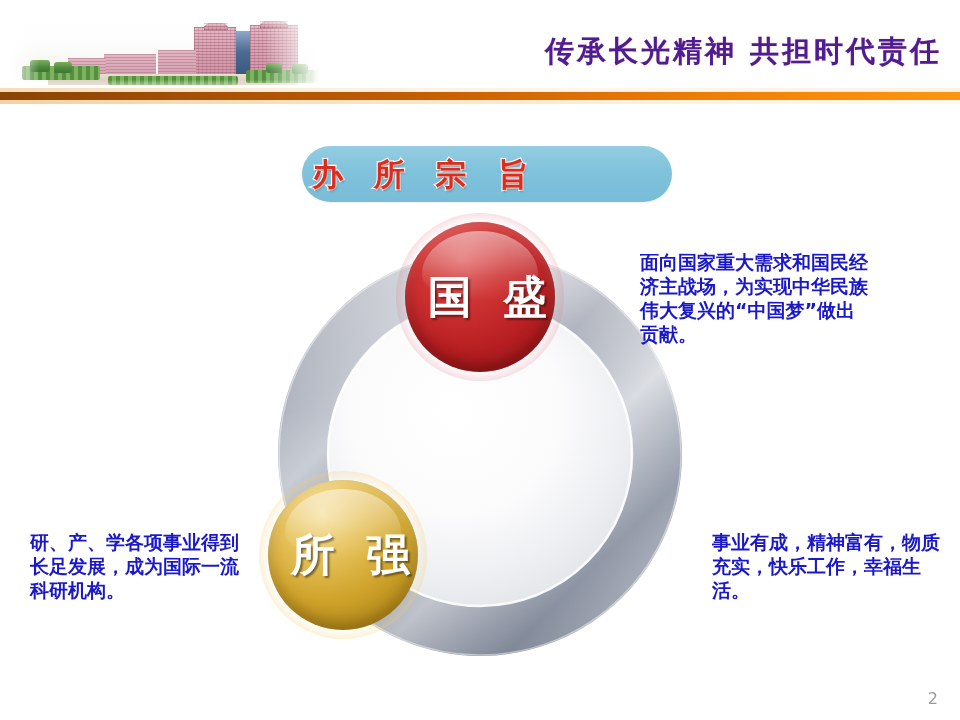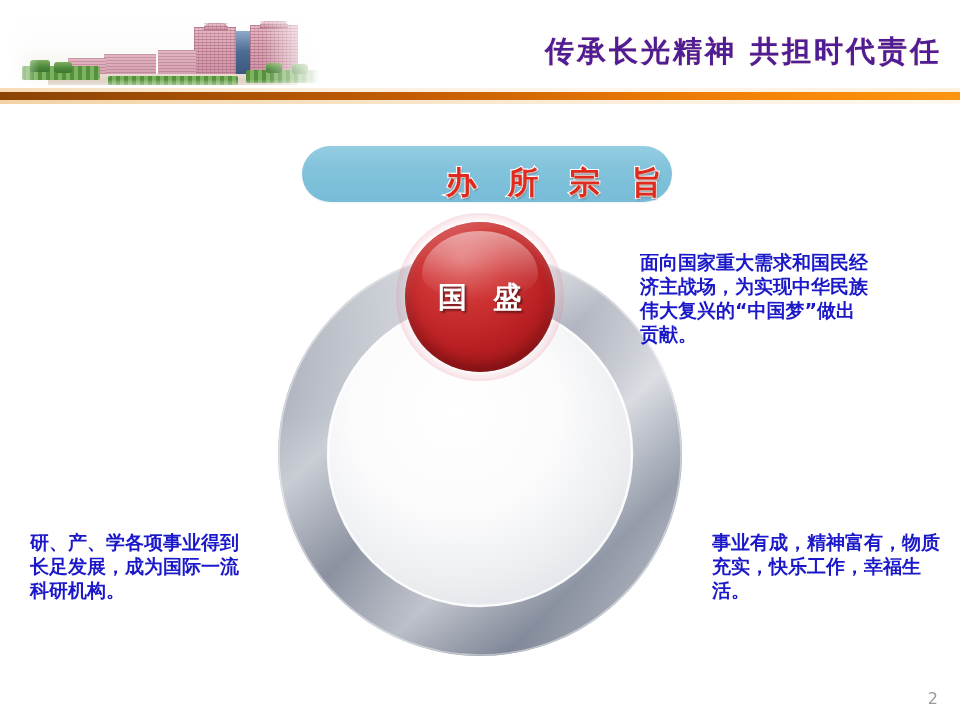--- a/index.html
+++ b/index.html
@@ -127,25 +127,25 @@
     left: 302px;
     top: 146px;
     width: 370px;
     height: 56px;
     background: linear-gradient(180deg, #95cde2 0%, #82c3dc 40%, #78bcd8 100%);
     border-radius: 28px;
     box-shadow: 0 1px 2px rgba(0,0,0,0.06);
   }
   #title-text {
     position: absolute;
-    left: 0; top: 8px;
+    left: 0; top: 0;
     width: 370px;
     height: 72px;
     line-height: 56px;
-    text-align: right;
+    text-align: left;
     font-family: "DejaVu Serif", "Liberation Serif", serif;
     font-size: 31px;
     font-weight: bold;
     letter-spacing: 10px;
     text-indent: 10px;
     color: #e02a1e;
     -webkit-text-stroke: 2.2px #ffffff;
     paint-order: stroke fill;
     text-shadow: 1px 2px 2px rgba(90,50,30,0.35);
   }
@@ -190,23 +190,23 @@
     border-radius: 50% 50% 50% 50% / 62% 62% 38% 38%;
     background: linear-gradient(180deg, rgba(255,255,255,0.50) 0%, rgba(255,255,255,0.10) 65%, rgba(255,255,255,0) 100%);
     pointer-events: none;
   }
   .node .label {
     position: absolute;
     left: 0; top: 0;
     width: 150px;
     height: 150px;
     line-height: 150px;
-    text-align: center;
+    text-align: right;
     font-family: "DejaVu Sans", "Liberation Sans", sans-serif;
-    font-size: 29px;
+    font-size: 44px;
     font-weight: bold;
     letter-spacing: 8px;
     text-indent: 8px;
     color: #ffffff;
     text-shadow: 2px 2px 2px rgba(0,0,0,0.45);
   }
 
   
   #node-top { left: 137px; top: 0px; }
   #node-top .halo {
@@ -357,20 +357,26 @@
       <circle cx="212" cy="232" r="201" fill="none" stroke="#ffffff" stroke-width="1.5" opacity="0.45"></circle>
     </svg>
 
     <div class="node" id="node-top">
       <div class="halo"></div>
       <div class="ball"></div>
       <div class="gloss"></div>
       <div class="label">国 盛</div>
     </div>
 
+    <div class="node" id="node-left">
+      <div class="halo"></div>
+      <div class="ball"></div>
+      <div class="gloss"></div>
+      <div class="label">所 强</div>
+    </div>
 
   </div>
 
   <div class="caption" id="caption-top-right">面向国家重大需求和国民经济主战场，为实现中华民族伟大复兴的“中国梦”做出贡献。</div>
 
   <div class="caption" id="caption-bottom-right">事业有成，精神富有，物质充实，快乐工作，幸福生活。</div>
 
   <div class="caption" id="caption-bottom-left">研、产、学各项事业得到长足发展，成为国际一流科研机构。</div>
 
   <div id="page-number">2</div>

